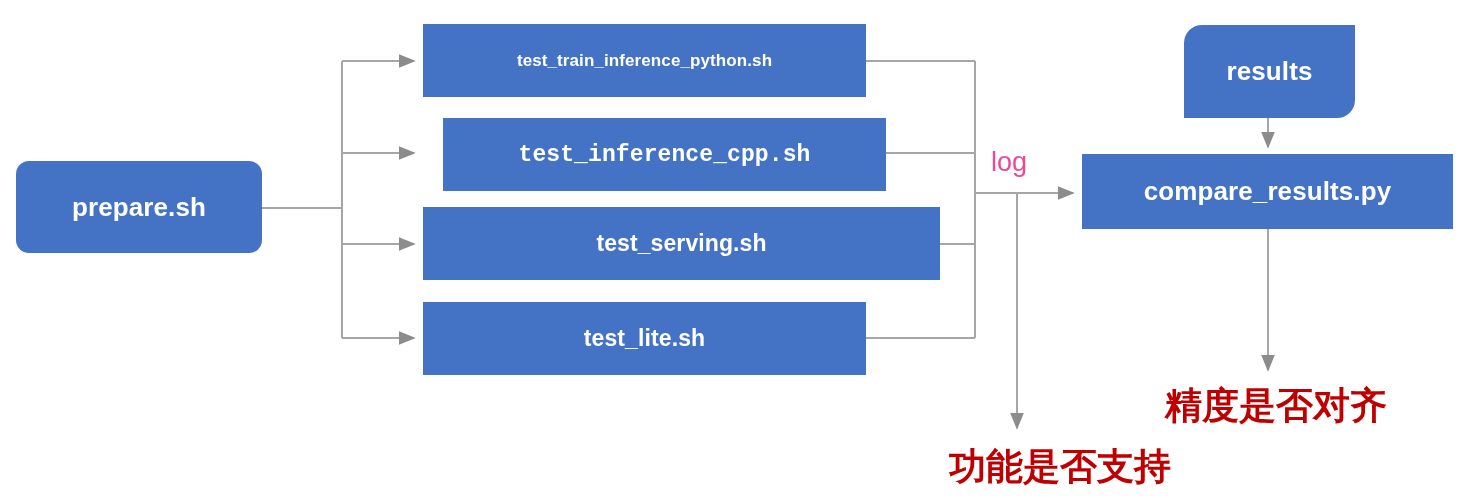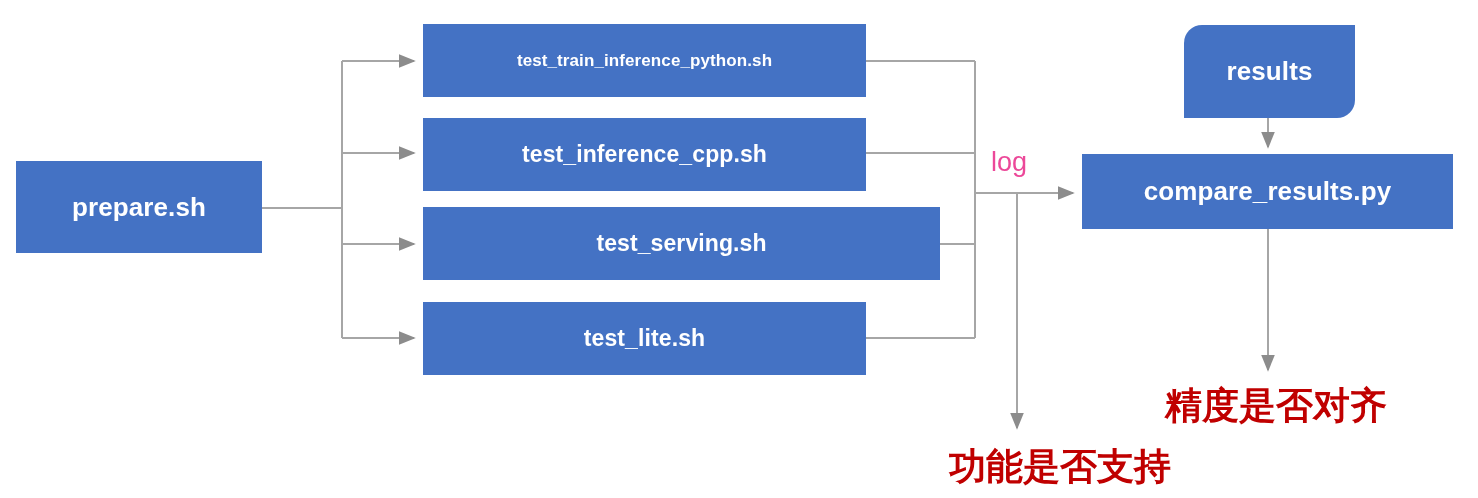--- a/index.html
+++ b/index.html
@@ -30,23 +30,23 @@
     background: #4472c4;
     color: #ffffff;
     display: flex;
     align-items: center;
     justify-content: center;
     font-weight: bold;
     letter-spacing: 0.1px;
     text-align: center;
     box-sizing: border-box;
   }
-  .node-prepare   { left: 16px;   top: 161px; width: 246px; height: 92px;  font-size: 26px; }
+  .node-prepare   { left: 16px;   top: 161px; width: 246px; height: 92px;  font-size: 26px; border-radius: 13px; }
   .node-py        { left: 423px;  top: 24px;  width: 443px; height: 73px;  font-size: 17px; }
-  .node-cpp       { left: 423px;  top: 118px; width: 443px; height: 73px;  font-size: 23px; }
+  .node-cpp       { left: 443px;  top: 118px; width: 443px; height: 73px;  font-size: 23px; font-family: Liberation Mono, monospace; }
   .node-serving   { left: 423px;  top: 207px; width: 517px; height: 73px;  font-size: 23px; }
   .node-lite      { left: 423px;  top: 302px; width: 443px; height: 73px;  font-size: 23px; }
   .node-results   { left: 1184px; top: 25px;  width: 171px; height: 93px;  font-size: 26px;
                     border-radius: 18px 0 18px 0; }
   .node-compare   { left: 1082px; top: 154px; width: 371px; height: 75px;  font-size: 26px; }
 
   .edge-label {
     position: absolute;
     color: #ec4899;
     font-size: 27px;

